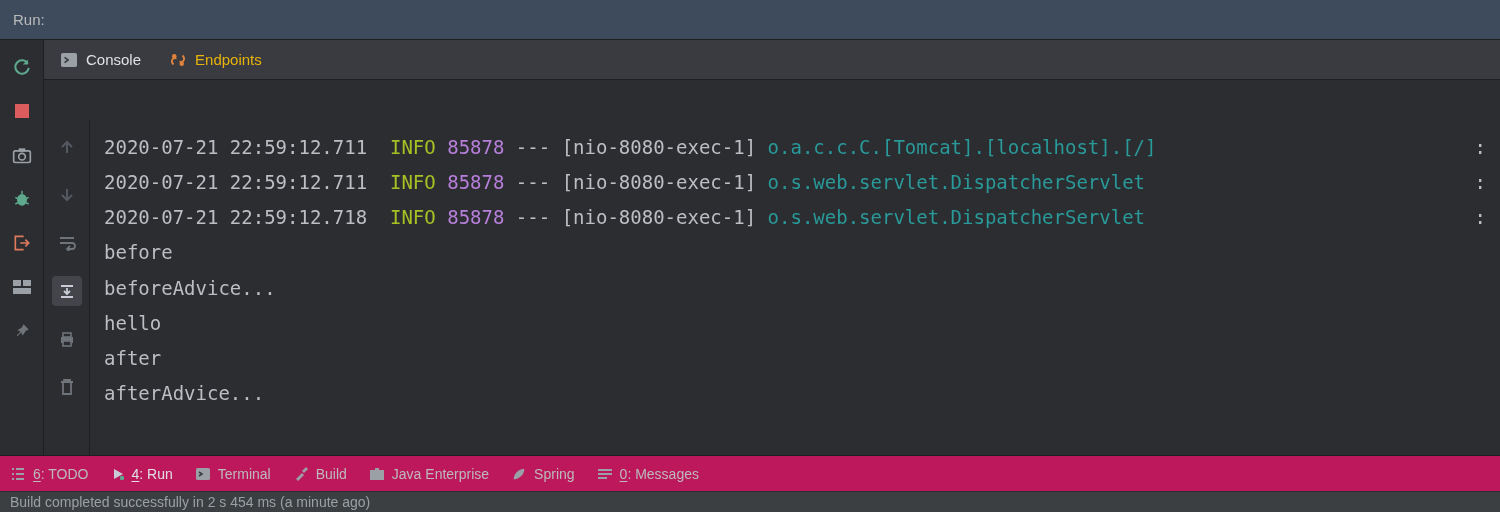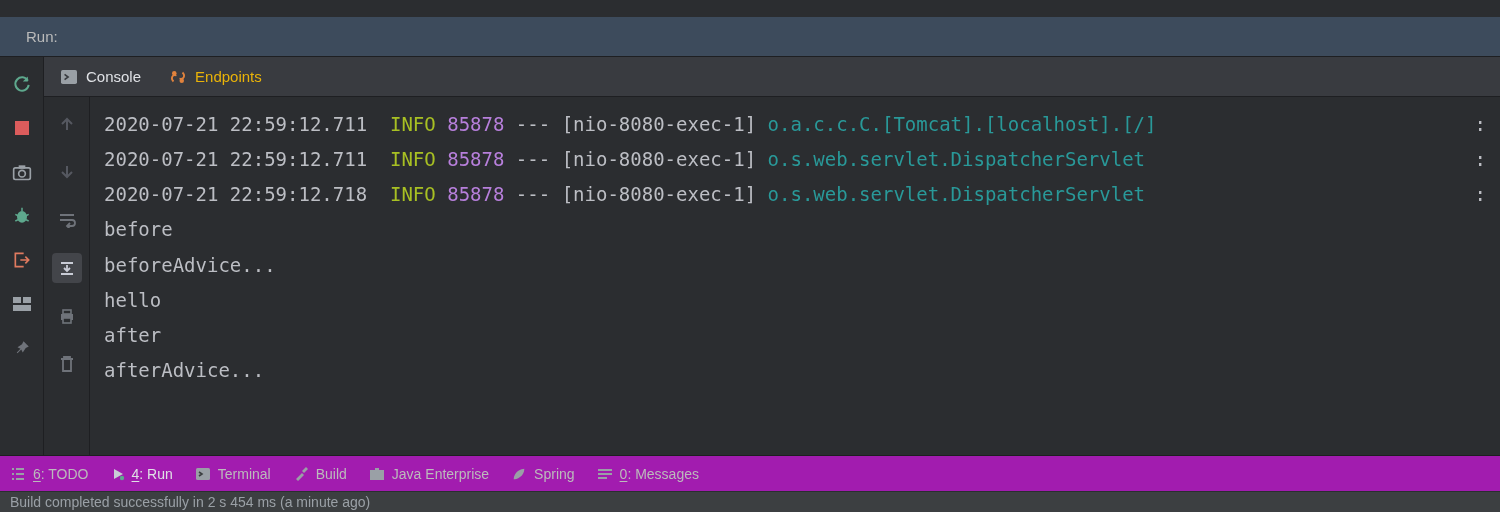--- a/index.html
+++ b/index.html
@@ -12,24 +12,23 @@
     color: #bbbbbb;
     overflow: hidden;
     display: flex;
     flex-direction: column;
   }
   .header-bar {
     height: 40px;
     background: #3d4b5c;
     display: flex;
     align-items: center;
-    padding: 0 20px;
+    padding: 0 7px;
     gap: 10px;
     border-bottom: 1px solid #1e1f22;
-    margin-top: 17px;
   }
   .run-label { color: #bbbbbb; font-size: 15px; padding: 0 6px; }
   .config-tab {
     display: flex;
     align-items: center;
     gap: 8px;
     height: 100%;
     padding: 0 8px;
     border-bottom: 3px solid #3574f0;
     color: #dfe1e5;
@@ -76,20 +75,21 @@
   .tab {
     display: flex; align-items: center; gap: 8px;
     color: #dfe1e5;
     font-size: 15px;
   }
   .tab.inactive { color: #eab308; }
   .console-body {
     flex: 1;
     display: flex;
     min-height: 0;
+    margin-top: 40px;
   }
   .console-left-tools {
     width: 46px;
     background: #2b2d30;
     border-right: 1px solid #1e1f22;
     display: flex;
     flex-direction: column;
     align-items: center;
     padding-top: 12px;
     gap: 18px;
@@ -113,21 +113,21 @@
     overflow: hidden;
   }
   .log-info { color: #a8c023; }
   .log-pid { color: #b77fdb; }
   .log-logger { color: #299999; }
   .log-dash { color: #bcbec4; }
   .log-thread { color: #bcbec4; }
   .colon-right { float: right; color: #bcbec4; }
   .bottom-bar {
     height: 36px;
-    background: #a21caf;
+    background: #be185d;
     border-top: 1px solid #1e1f22;
     display: flex;
     align-items: center;
     padding: 0 10px;
     gap: 22px;
     color: #bbbbbb;
     font-size: 14px;
   }
   .bottom-item {
     display:flex; align-items:center; gap:7px;

